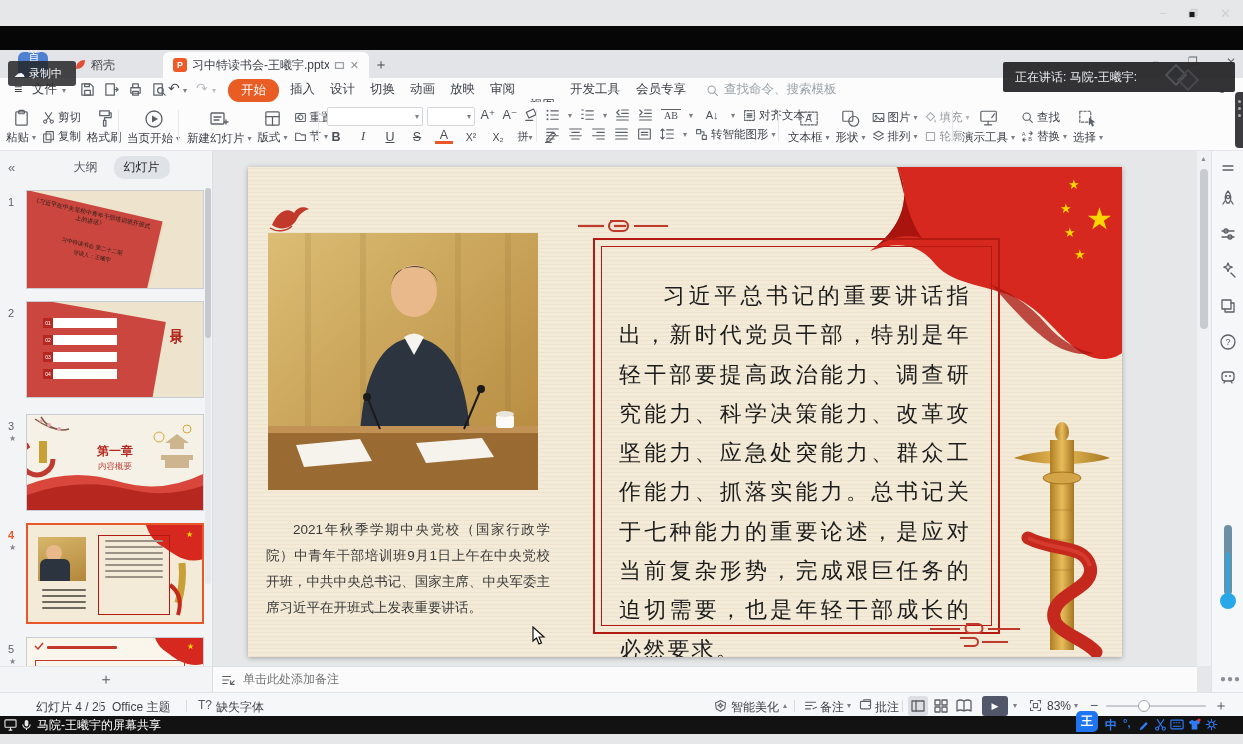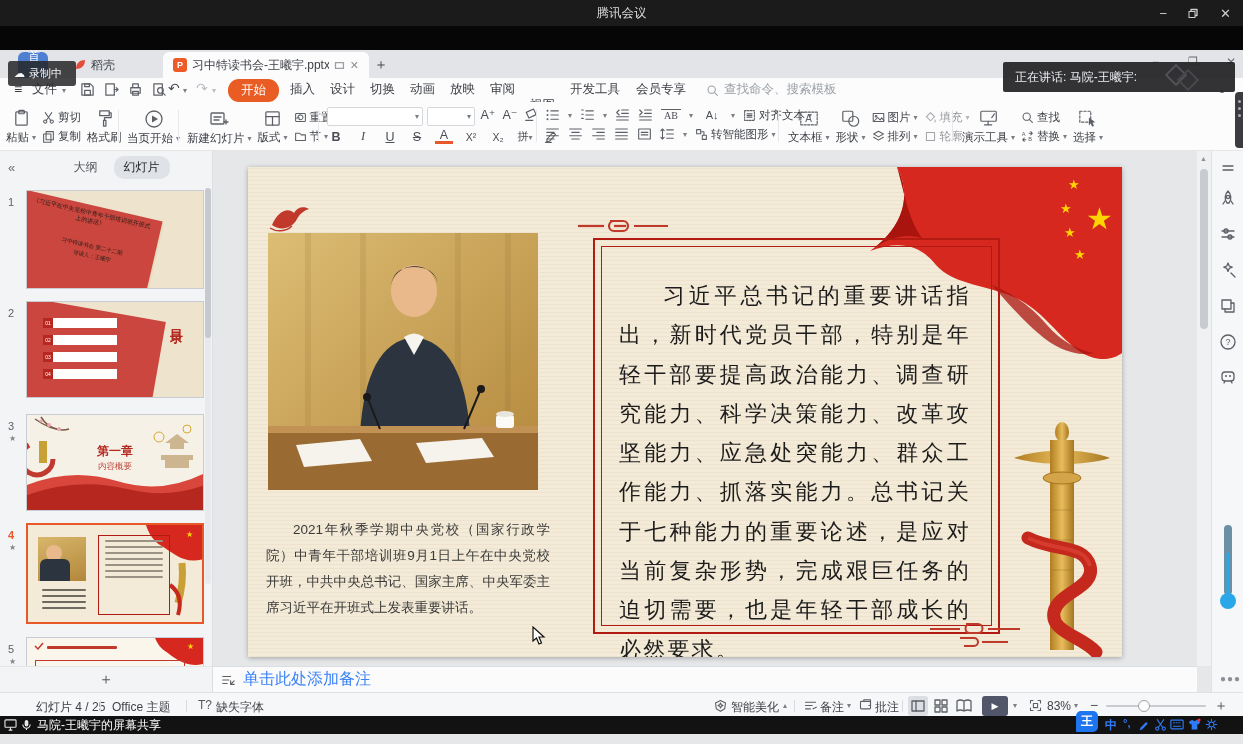--- a/index.html
+++ b/index.html
@@ -64,23 +64,20 @@
   #recbadge{left:8px;top:61px;width:68px;height:25px;background:rgba(38,38,40,.85);border-radius:3px;display:flex;align-items:center;gap:4px;padding:0 6px;z-index:30;}
   #speaktoast{left:1003px;top:62px;width:232px;height:30px;background:rgba(36,36,38,.93);border-radius:2px;display:flex;align-items:center;padding-left:12px;z-index:30;overflow:hidden;}
   #sidetab{left:1235px;top:92px;width:8px;height:56px;background:#3c3c40;border-radius:4px 0 0 4px;z-index:30;}
   .squig{height:2px;background:#9b9486;border-radius:1px;margin:4px 6px;}
 </style>
 </head>
 <body>
 
 <div id="screen">
 
-  <div id="titlebar" class="abs">
-    <span class="t">腾讯会议</span>
-  </div>
   <div class="winctl" style="right:76px;">−</div>
   <div class="winctl" style="right:44px;">
     <svg width="11" height="11" viewBox="0 0 11 11">
         <rect class="sv" x="3" y="1.5" width="6" height="6" style="stroke:#cfcfcf"></rect>
         <rect x="1" y="3.5" width="6" height="6" style="fill:#1b1b1c;stroke:#cfcfcf"></rect>
       </svg>
   </div>
   <div class="winctl" style="right:12px;">✕</div>
 
   <div id="blackstrip" class="abs"></div>
@@ -714,21 +711,21 @@
   </div>
 
   <div id="plusrow" class="abs">
     <span style="font-size:15px;color:#55595f;">＋</span>
   </div>
   <div id="notesbar" class="abs">
     <svg width="14" height="14" viewBox="0 0 16 16">
         <path class="sv" d="M2,4 h9 M2,8 h7 M2,12 h5"></path>
         <path class="sv" d="M10,12 l4,-4 m0,4 h-4 v-4" transform="translate(1,1)"></path>
       </svg>
-    <span style="font-size:16px;color:#3b82f6;">单击此处添加备注</span>
+    <span style="font-size:12px;color:#737373;">单击此处添加备注</span>
   </div>
 
   <div id="statusbar" class="abs">
     <span class="abs" style="left:10px;top:6px;margin-left:26px;">幻灯片 4 / 25</span>
     <div class="sdiv" style="left:100px;"></div>
     <span class="abs" style="left:112px;top:6px;">Office 主题</span>
     <div class="sdiv" style="left:186px;"></div>
     <span class="abs" style="left:198px;top:5px;color:#55595f;font-size:12px;">T?</span>
     <span class="abs" style="left:216px;top:6px;">缺失字体</span>
 

